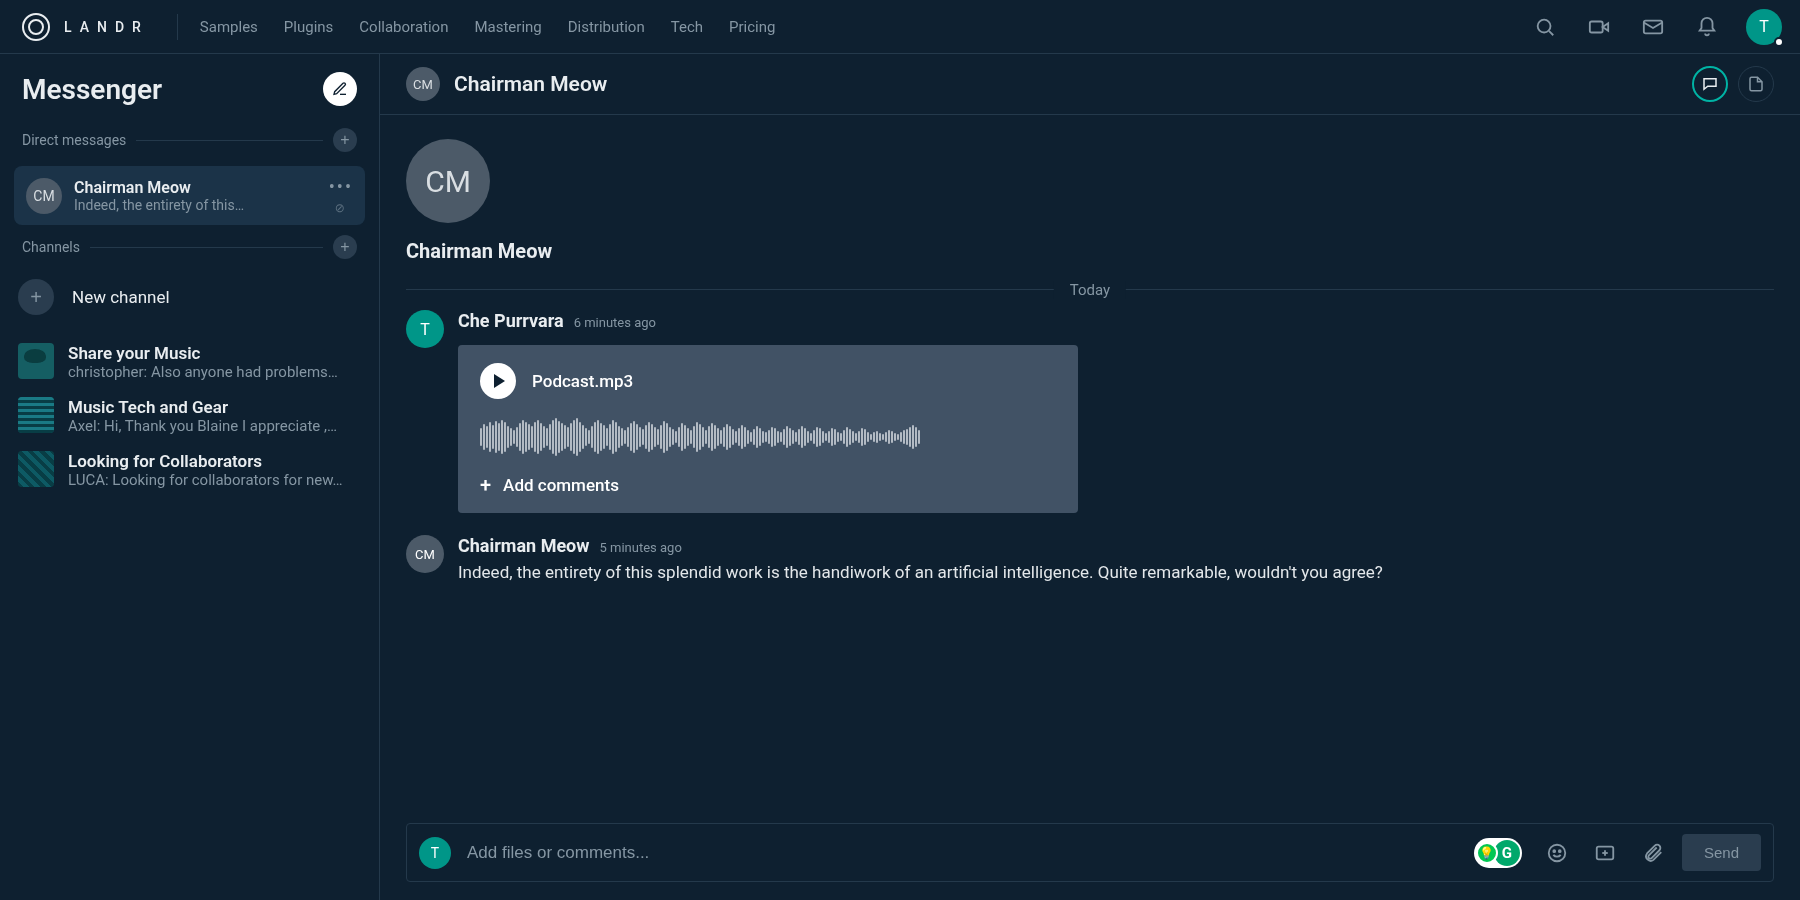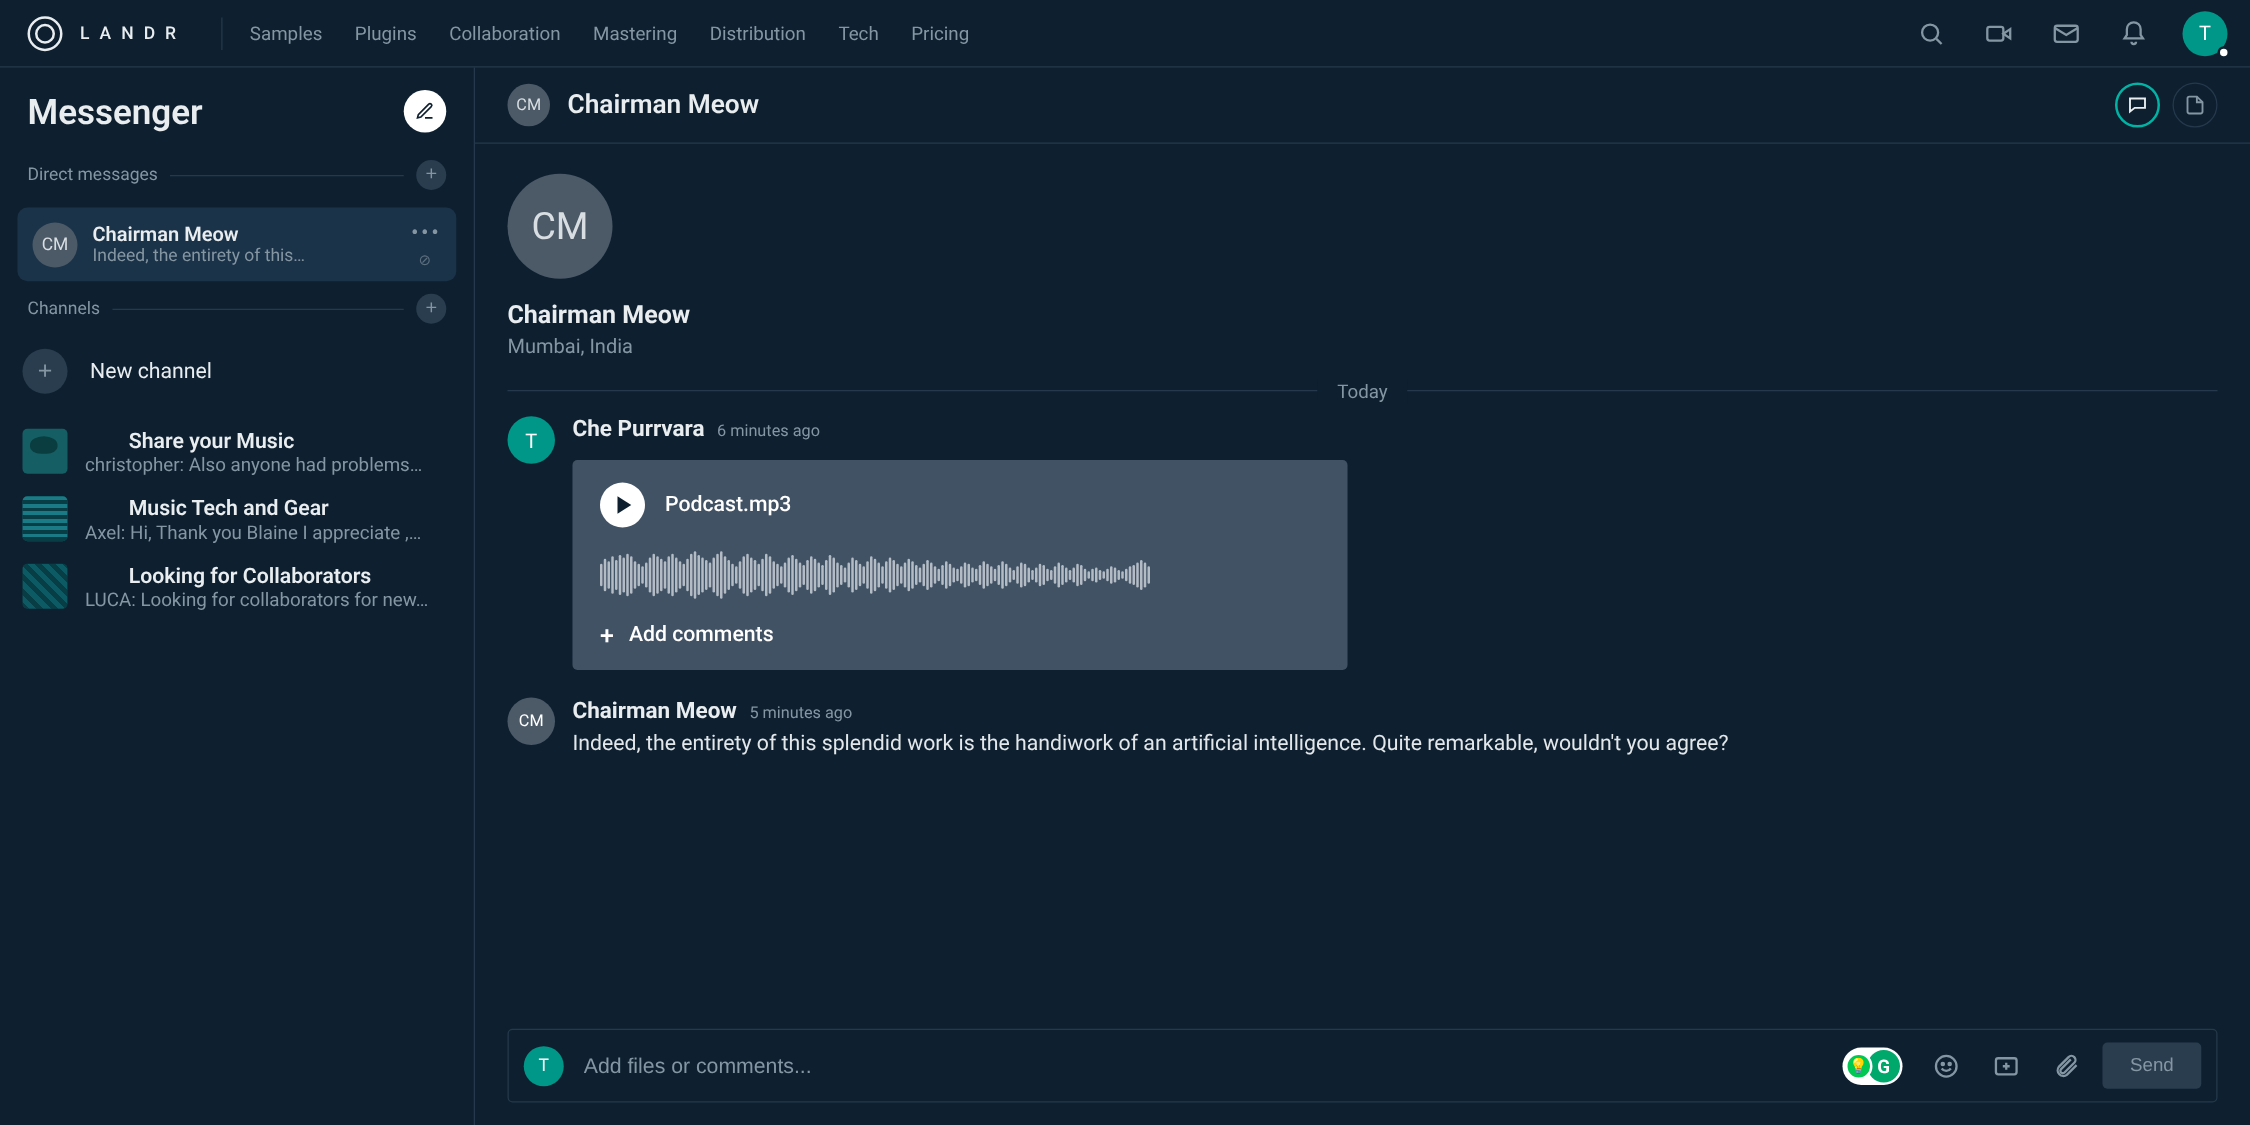--- a/index.html
+++ b/index.html
@@ -86,21 +86,21 @@
   .rec-item{display:flex;gap:14px;padding:8px 18px;cursor:pointer;}
   .rec-thumb{width:36px;height:36px;border-radius:4px;background:#17525b;flex-shrink:0;position:relative;overflow:hidden;}
   .rec-thumb::before,.rec-thumb::after{content:"";position:absolute;}
   .rec-thumb.t1{background:#155e63;}
   .rec-thumb.t1::before{width:22px;height:14px;background:#0a3d40;border-radius:50% 50% 40% 40%;left:6px;top:6px;}
   .rec-thumb.t2{background:#083d45;}
   .rec-thumb.t2::before{width:100%;height:100%;background:repeating-linear-gradient(45deg,#083d45 0 4px,#0d5a64 4px 8px);}
   .rec-thumb.t3{background:#0d5a64;}
   .rec-thumb.t3::before{width:100%;height:100%;background:repeating-linear-gradient(0deg,#083d45 0 3px,#1a7a85 3px 6px);}
   .rec-text{min-width:0;}
-  .rec-title{font-size:17px;font-weight:600;color:#e9edf0;margin-left:35px;}
+  .rec-title{font-size:17px;font-weight:600;color:#e9edf0;}
   .rec-sub{font-size:15px;color:var(--muted);white-space:nowrap;overflow:hidden;text-overflow:ellipsis;}
 
   
   .main-header{display:flex;align-items:center;padding:12px 26px;border-bottom:1px solid var(--border);gap:14px;}
   .mh-avatar{width:34px;height:34px;border-radius:50%;background:#4c5a68;display:flex;align-items:center;justify-content:center;font-size:13px;color:#d9dee2;}
   .mh-name{font-size:21px;font-weight:600;}
   .mh-spacer{flex:1;}
   .mh-action{width:36px;height:36px;border-radius:50%;border:1px solid var(--border);background:transparent;display:flex;align-items:center;justify-content:center;color:var(--muted);cursor:pointer;}
   .mh-action.active{border:2px solid var(--accent);color:var(--text);}
   .mh-action svg{width:18px;height:18px;}
@@ -291,21 +291,20 @@
             </svg>
         </button>
       </div>
     </div>
 
     <div class="scroll">
 
       <div class="profile">
         <div class="big-avatar">CM</div>
         <div class="profile-name">Chairman Meow</div>
-        <div class="profile-sub">Mumbai, India</div>
       </div>
 
       <div class="day-sep">
         <div class="line"></div>
         <div class="label">Today</div>
       </div>
 
       <div class="msg">
         <div class="avatar teal">T</div>
         <div class="msg-body">

